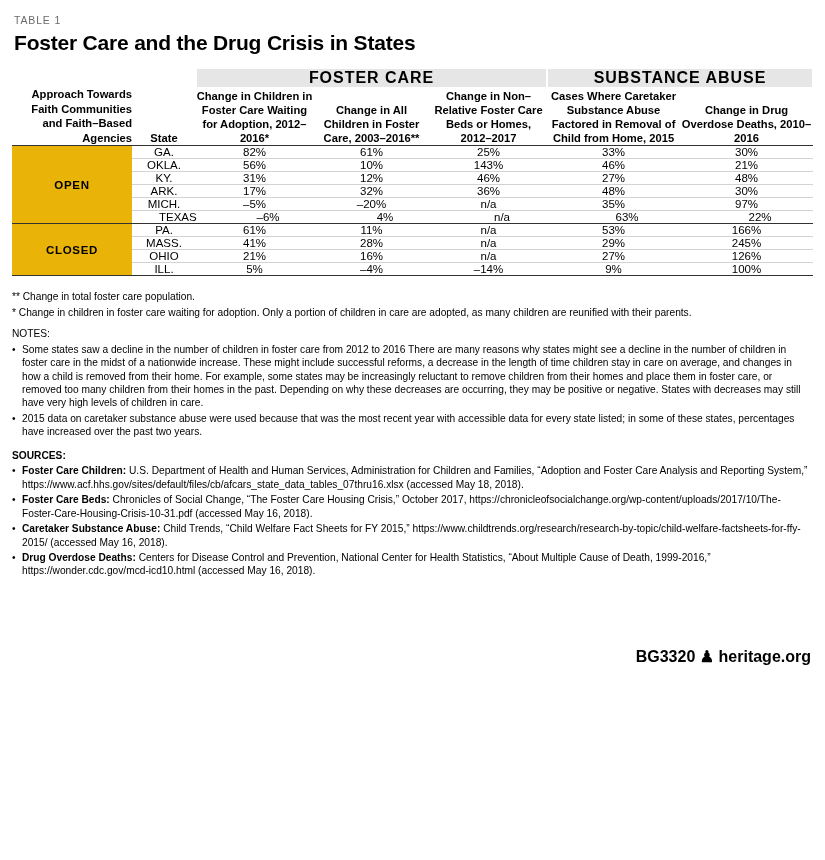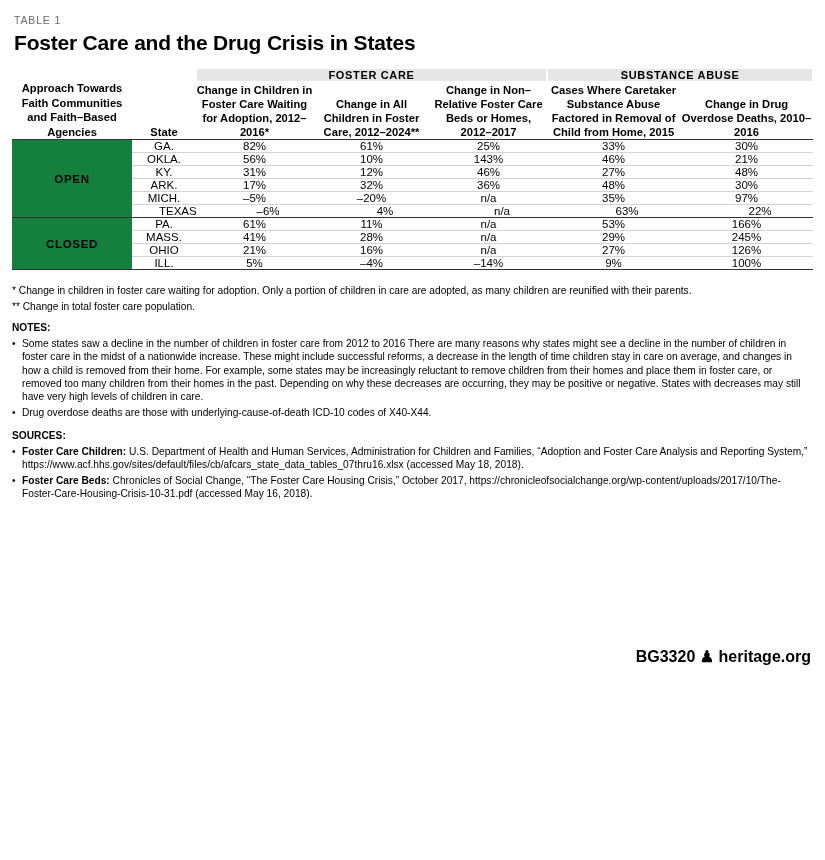--- a/index.html
+++ b/index.html
@@ -31,50 +31,51 @@
 
   table.main {
     border-collapse: collapse;
     width: 801px;
     table-layout: fixed;
   }
   table.main td, table.main th { padding: 0; }
 
   .grp-head {
     background: #e6e6e6;
-    font-size: 11px;
+    font-size: 16px;
     font-weight: bold;
     letter-spacing: 0.06em;
     text-align: center;
     padding: 6px 0 5px 0;
     border-left: 2px solid #ffffff;
     border-right: 2px solid #ffffff;
   }
   .grp-blank { background: #ffffff; }
 
   .col-head {
     font-size: 11.2px;
     text-align: center;
     vertical-align: bottom;
     padding: 7px 6px 7px 6px;
     line-height: 1.25;
     border-bottom: 1.6px solid #333333;
   }
   .col-head.approach {
     line-height: 1.3;
+    text-align: right;
   }
   .col-head.state { }
 
   td.cat {
     font-size: 11.5px;
     font-weight: bold;
     letter-spacing: 0.06em;
     text-align: center;
     vertical-align: middle;
-    background: #15803d;
+    background: #eab308;
     border-bottom: 1.4px solid #333333;
   }
   td.cat.last { border-bottom: 1.4px solid #333333; }
 
   td.state {
     font-size: 11.5px;
     text-align: center;
     padding: 6px 4px;
     border-bottom: 1px solid #d3d3d3;
   }
@@ -91,21 +92,21 @@
   tr.tbl-last td.state, tr.tbl-last td.val {
     border-bottom: 1.4px solid #333333;
   }
 
   .notes {
     margin-top: 14px;
     font-size: 10.2px;
     line-height: 1.32;
   }
   .notes .foot { margin-bottom: 2px; }
-  .notes .hdr { font-weight: bold; margin-top: 8px; margin-bottom: 2px; }
+  .notes .hdr { font-weight: normal; margin-top: 8px; margin-bottom: 2px; }
   .bullet {
     position: relative;
     padding-left: 10px;
     margin-bottom: 2px;
   }
   .bullet:before {
     content: "\2022";
     position: absolute;
     left: 0; top: 0;
   }
@@ -145,21 +146,21 @@
       <tr>
         <td class="grp-blank"></td>
         <td class="grp-blank"></td>
         <td class="grp-head" colspan="3">FOSTER CARE</td>
         <td class="grp-head" colspan="2">SUBSTANCE ABUSE</td>
       </tr>
       <tr>
         <th class="col-head approach">Approach Towards Faith Communities and Faith–Based Agencies</th>
         <th class="col-head state">State</th>
         <th class="col-head">Change in Children in Foster Care Waiting for Adoption, 2012–2016*</th>
-        <th class="col-head">Change in All Children in Foster Care, 2012–2024**</th>
+        <th class="col-head">Change in All Children in Foster Care, 2003–2016**</th>
         <th class="col-head">Change in Non–Relative Foster Care Beds or Homes, 2012–2017</th>
         <th class="col-head">Cases Where Caretaker Substance Abuse Factored in Removal of Child from Home, 2015</th>
         <th class="col-head">Change in Drug Overdose Deaths, 2010–2016</th>
       </tr>
     </thead>
     <tbody>
       <tr>
         <td class="cat" rowspan="6">OPEN</td>
         <td class="state">GA.</td>
         <td class="val">82%</td>
@@ -239,34 +240,40 @@
         <td class="val">5%</td>
         <td class="val">–4%</td>
         <td class="val">–14%</td>
         <td class="val">9%</td>
         <td class="val">100%</td>
       </tr>
     </tbody>
   </table>
 
   <div class="notes">
+    <div class="foot hang">** Change in total foster care population.</div>
     <div class="foot hang">* Change in children in foster care waiting for adoption. Only a portion of children in care are adopted, as many children are reunified with their parents.</div>
-    <div class="foot hang">** Change in total foster care population.</div>
     <div class="hdr">NOTES:</div>
     <div class="bullet">Some states saw a decline in the number of children in foster care from 2012 to 2016 There are many reasons why states might see a decline in the number of children in foster care in the midst of a nationwide increase. These might include successful reforms, a decrease in the length of time children stay in care on average, and changes in how a child is removed from their home. For example, some states may be increasingly reluctant to remove children from their homes and place them in foster care, or removed too many children from their homes in the past. Depending on why these decreases are occurring, they may be positive or negative. States with decreases may still have very high levels of children in care.</div>
-    <div class="bullet">Drug overdose deaths are those with underlying-cause-of-death ICD-10 codes of X40-X44.</div>
+    <div class="bullet">2015 data on caretaker substance abuse were used because that was the most recent year with accessible data for every state listed; in some of these states, percentages have increased over the past two years.</div>
   </div>
 
   <div class="sources">
     <div class="hdr">SOURCES:</div>
     <div class="bullet">
       <b>Foster Care Children:</b><span> U.S. Department of Health and Human Services, Administration for Children and Families, “Adoption and Foster Care Analysis and Reporting System,” https://www.acf.hhs.gov/sites/default/files/cb/afcars_state_data_tables_07thru16.xlsx (accessed May 18, 2018).</span>
     </div>
     <div class="bullet">
       <b>Foster Care Beds:</b><span> Chronicles of Social Change, “The Foster Care Housing Crisis,” October 2017, https://chronicleofsocialchange.org/wp-content/uploads/2017/10/The-Foster-Care-Housing-Crisis-10-31.pdf (accessed May 16, 2018).</span>
+    </div>
+    <div class="bullet">
+      <b>Caretaker Substance Abuse:</b><span> Child Trends, “Child Welfare Fact Sheets for FY 2015,” https://www.childtrends.org/research/research-by-topic/child-welfare-factsheets-for-ffy-2015/ (accessed May 16, 2018).</span>
+    </div>
+    <div class="bullet">
+      <b>Drug Overdose Deaths:</b><span> Centers for Disease Control and Prevention, National Center for Health Statistics, “About Multiple Cause of Death, 1999-2016,” https://wonder.cdc.gov/mcd-icd10.html (accessed May 16, 2018).</span>
     </div>
   </div>
 
   <div class="footer">
     <span>BG3320</span>
     <span class="mark">♟ heritage.org</span>
   </div>
 
 </div>
 

